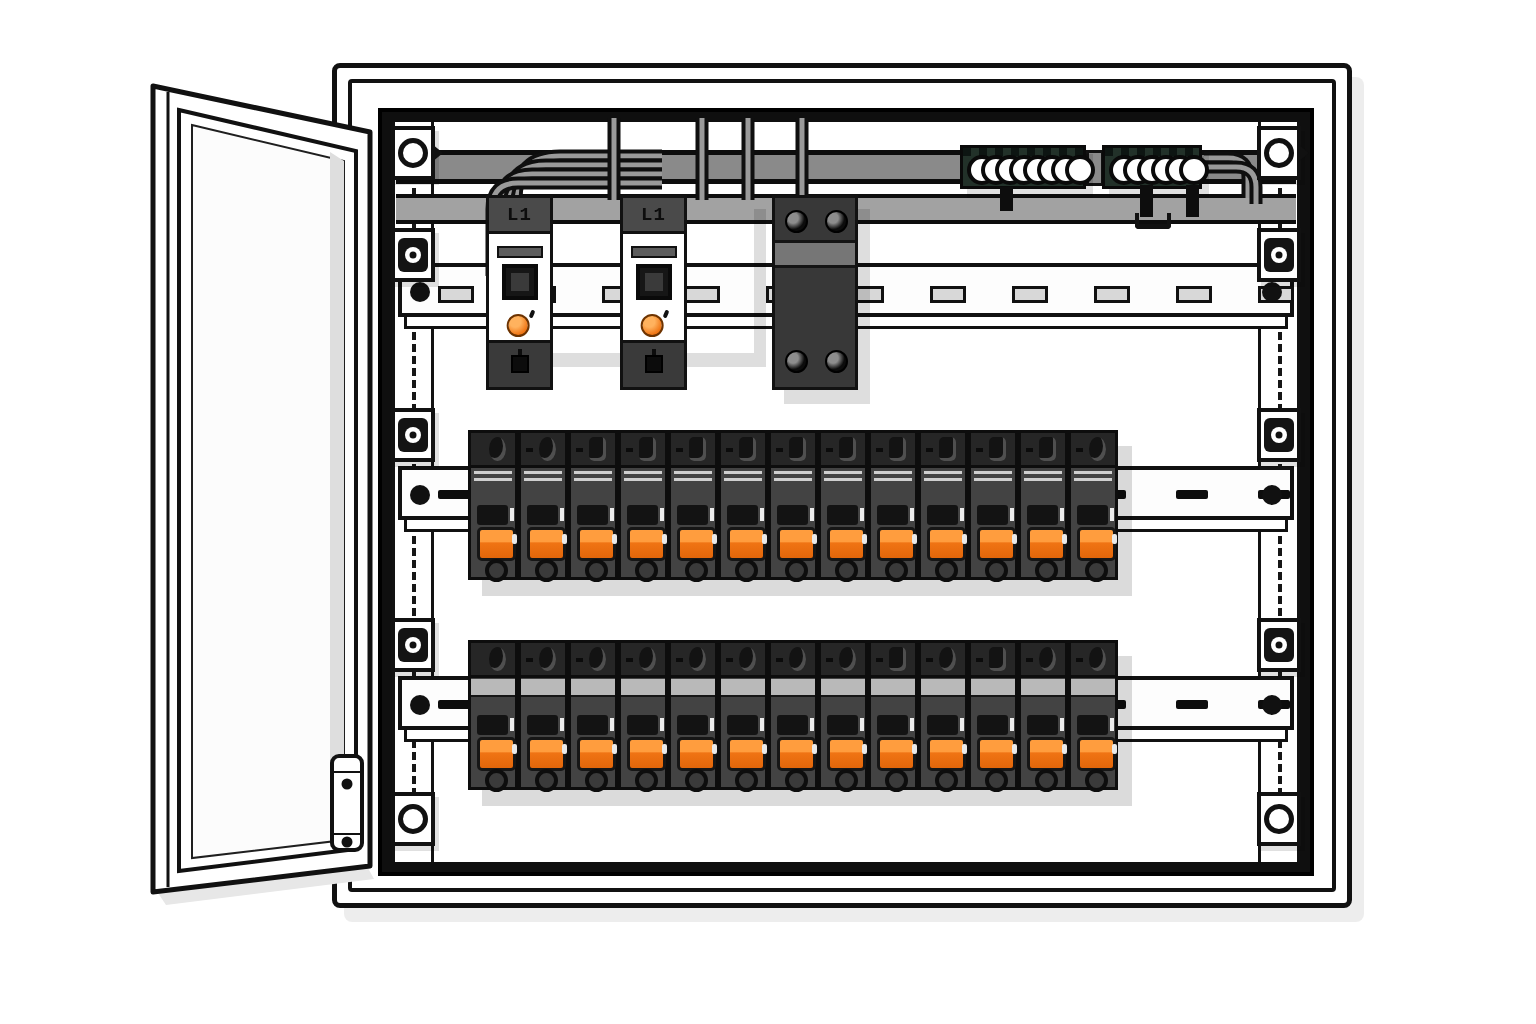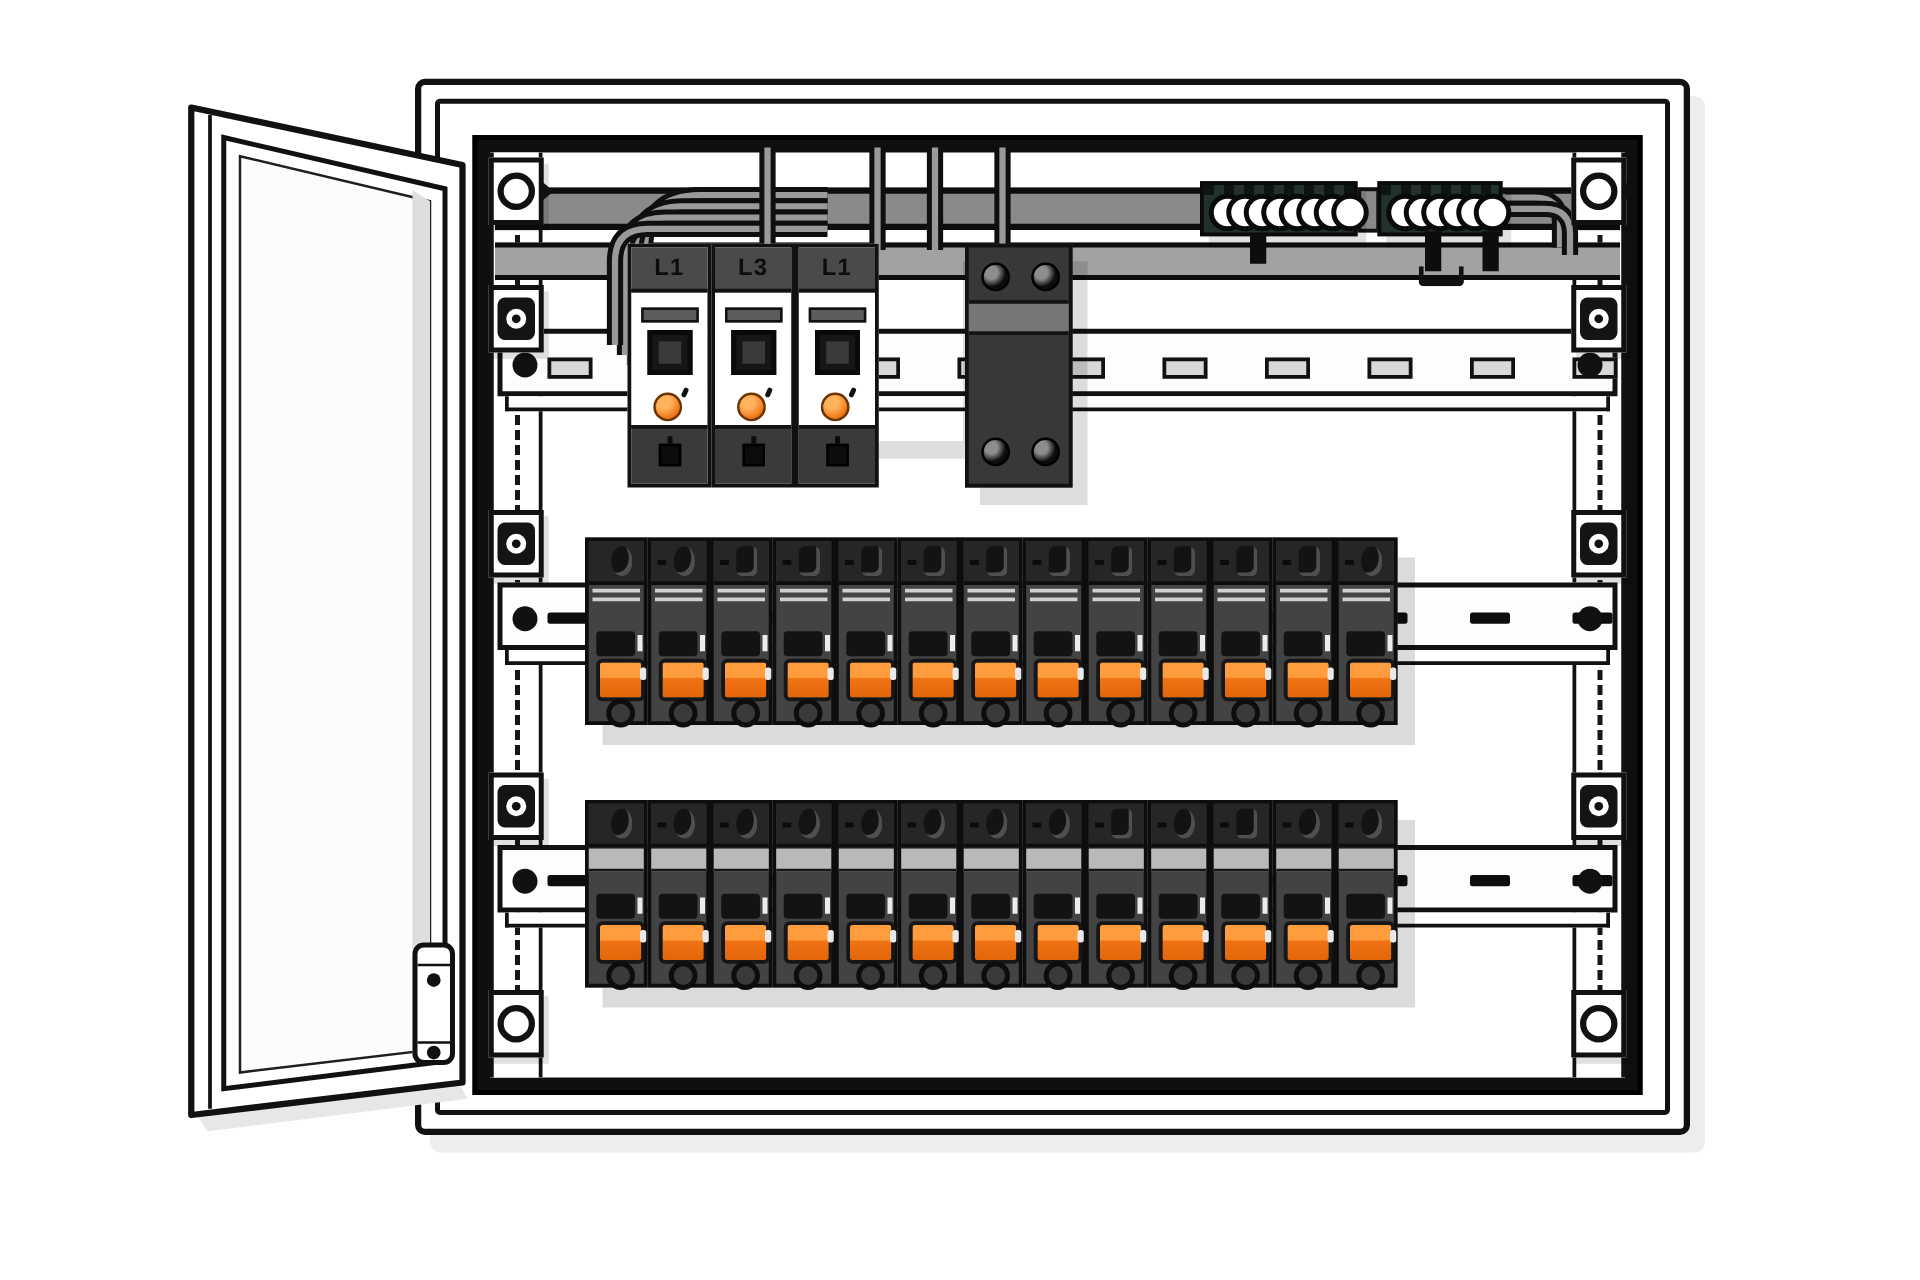--- a/index.html
+++ b/index.html
@@ -25,21 +25,21 @@
   .slot-light{position:absolute;top:19px;width:30px;height:11px;background:#d8d8d8;border:3px solid #111;}
   .slot-dark{position:absolute;top:20px;width:32px;height:9px;background:#0d0d0d;border-radius:2px;}
   
   .bracket{width:44px;height:54px;background:#fff;border:4px solid #111;z-index:8;box-shadow:4px 5px 0 rgba(0,0,0,0.12);}
   .ring-c{position:absolute;left:50%;top:50%;transform:translate(-50%,-50%);width:20px;height:20px;border:5px solid #111;border-radius:50%;background:#fff;}
   .target-sq{position:absolute;left:50%;top:50%;transform:translate(-50%,-50%);width:30px;height:34px;background:#141414;border-radius:6px;}
   .target-ring{position:absolute;left:50%;top:50%;transform:translate(-50%,-50%);width:16px;height:16px;background:#fff;border-radius:50%;}
   .target-dot{position:absolute;left:50%;top:50%;transform:translate(-50%,-50%);width:7px;height:7px;background:#111;border-radius:50%;}
   .bracket-tab{position:absolute;right:-12px;top:14px;width:0;height:0;border-left:11px solid #111;border-top:9px solid transparent;border-bottom:9px solid transparent;}
   
-  #spd-group{left:502px;top:195px;width:268px;height:158px;z-index:9;box-shadow:12px 14px 0 rgba(0,0,0,0.13);}
+  #spd-group{left:486px;top:195px;width:268px;height:158px;z-index:9;box-shadow:12px 14px 0 rgba(0,0,0,0.13);font-family:Liberation Mono, monospace;}
   .spd-module{position:absolute;top:0;width:67px;height:195px;background:#fff;border:3px solid #111;box-sizing:border-box;}
   .spd-cap{position:absolute;left:0;right:0;top:0;height:33px;background:#4a4a4a;border-bottom:3px solid #111;display:flex;align-items:center;justify-content:center;}
   .spd-label{font-weight:700;font-size:19px;color:#0d0d0d;letter-spacing:1px;}
   .spd-slotbar{position:absolute;left:50%;transform:translateX(-50%);top:48px;width:42px;height:8px;background:#5c5c5c;border:2px solid #111;}
   .spd-window{position:absolute;left:50%;transform:translateX(-50%);top:66px;width:28px;height:28px;background:#161616;border:4px solid #0a0a0a;}
   .spd-window::after{content:"";position:absolute;inset:5px;background:#3a3a3a;}
   .spd-dot{position:absolute;left:50%;transform:translateX(-58%);top:116px;width:19px;height:19px;border-radius:50%;border:2px solid #6d3300;background:radial-gradient(circle at 35% 30%,#ffb25e 0 30%,#f07818 70%,#d96306);}
   .spd-tick{position:absolute;left:50%;top:112px;margin-left:10px;width:4px;height:8px;background:#111;transform:rotate(24deg);border-radius:2px;}
   .spd-lower{position:absolute;left:0;right:0;bottom:0;height:44px;background:#3a3a3a;border-top:3px solid #111;}
   .spd-term{position:absolute;left:50%;transform:translateX(-50%);top:12px;width:14px;height:14px;background:#0c0c0c;border:2px solid #000;}
@@ -227,32 +227,20 @@
           <div class="spd-label">L1</div>
         </div>
         <div class="spd-slotbar"></div>
         <div class="spd-window"></div>
         <div class="spd-dot"></div>
         <div class="spd-tick"></div>
         <div class="spd-lower">
           <div class="spd-term"></div>
         </div>
       </div>
-      <div class="spd-module" style="left: 67px;">
-        <div class="spd-cap">
-          <div class="spd-label">L3</div>
-        </div>
-        <div class="spd-slotbar"></div>
-        <div class="spd-window"></div>
-        <div class="spd-dot"></div>
-        <div class="spd-tick"></div>
-        <div class="spd-lower">
-          <div class="spd-term"></div>
-        </div>
-      </div>
       <div class="spd-module" style="left: 134px;">
         <div class="spd-cap">
           <div class="spd-label">L1</div>
         </div>
         <div class="spd-slotbar"></div>
         <div class="spd-window"></div>
         <div class="spd-dot"></div>
         <div class="spd-tick"></div>
         <div class="spd-lower">
           <div class="spd-term"></div>

